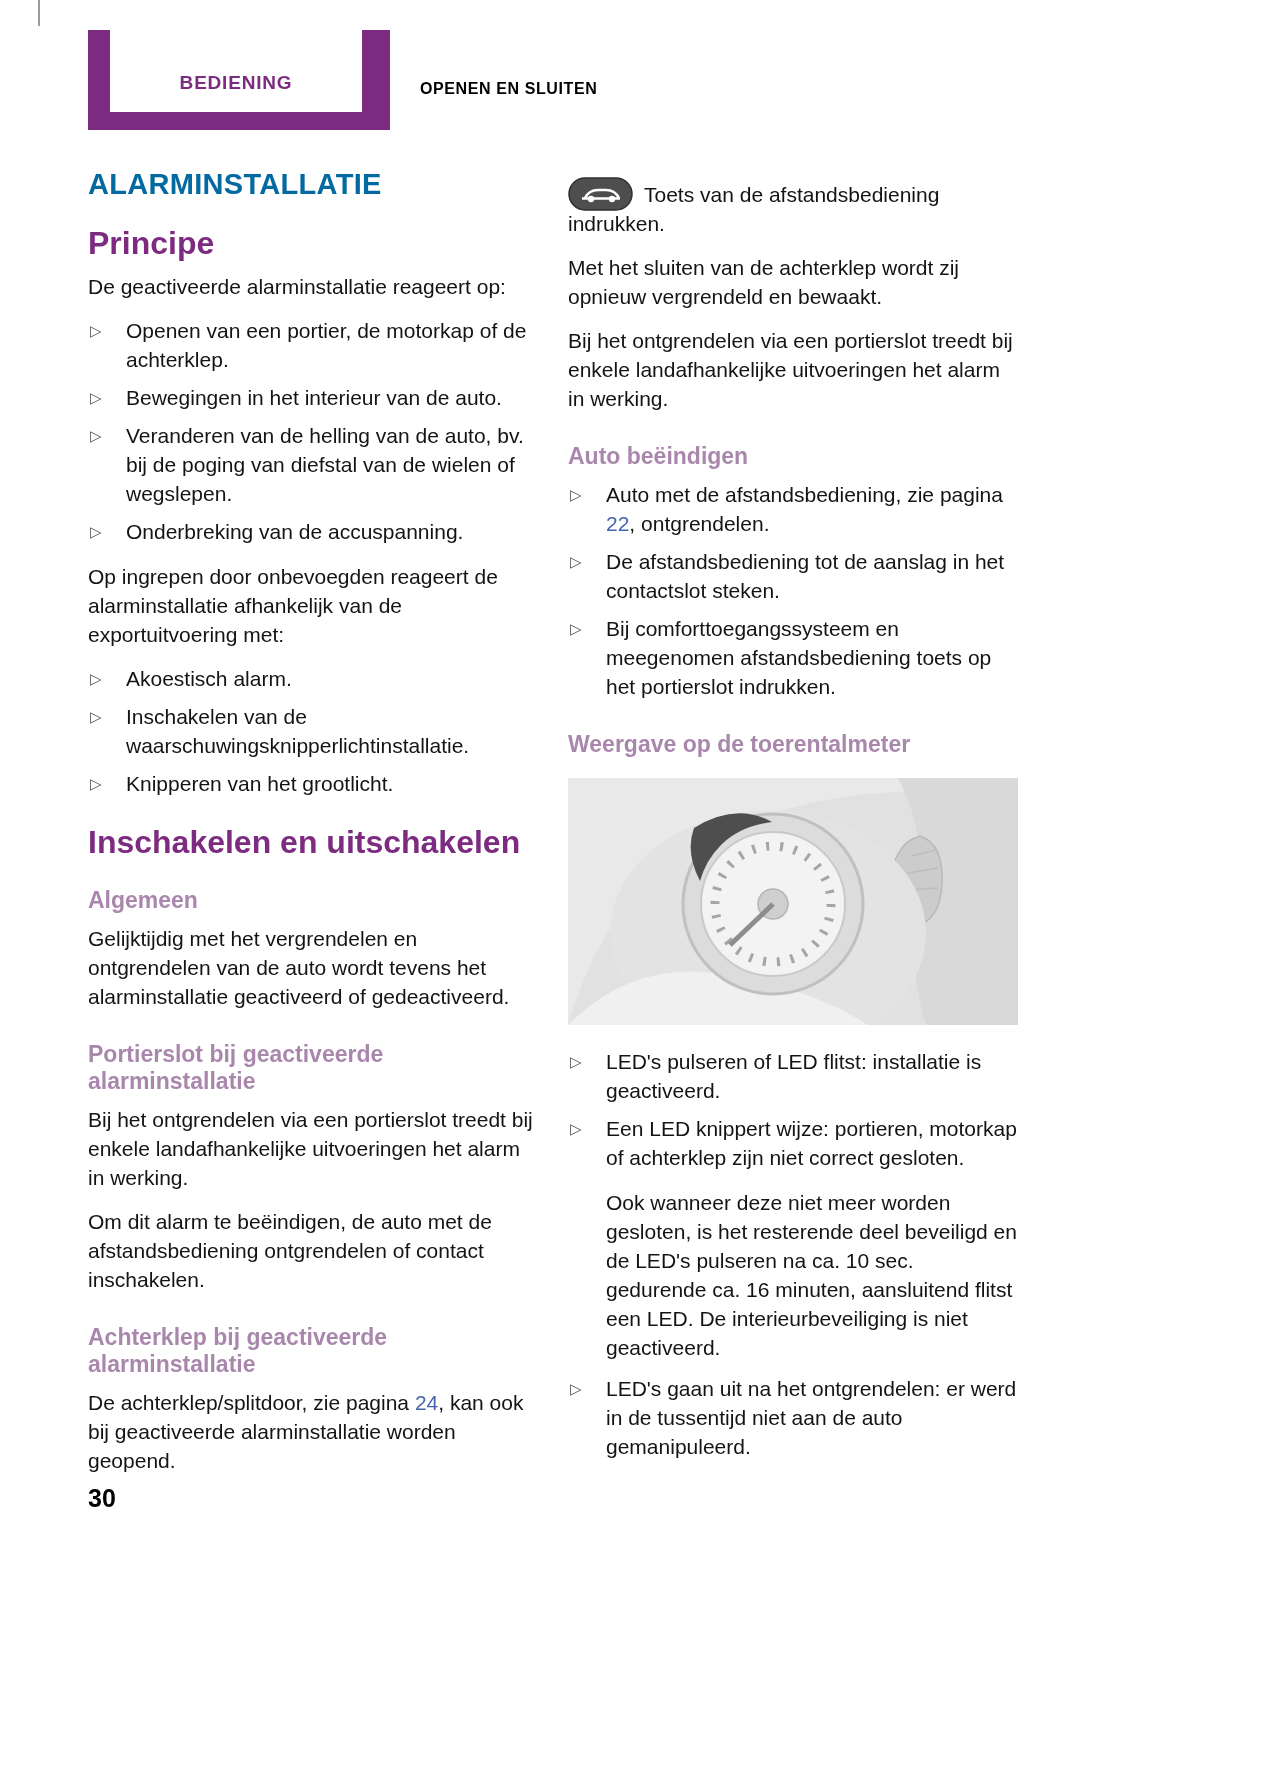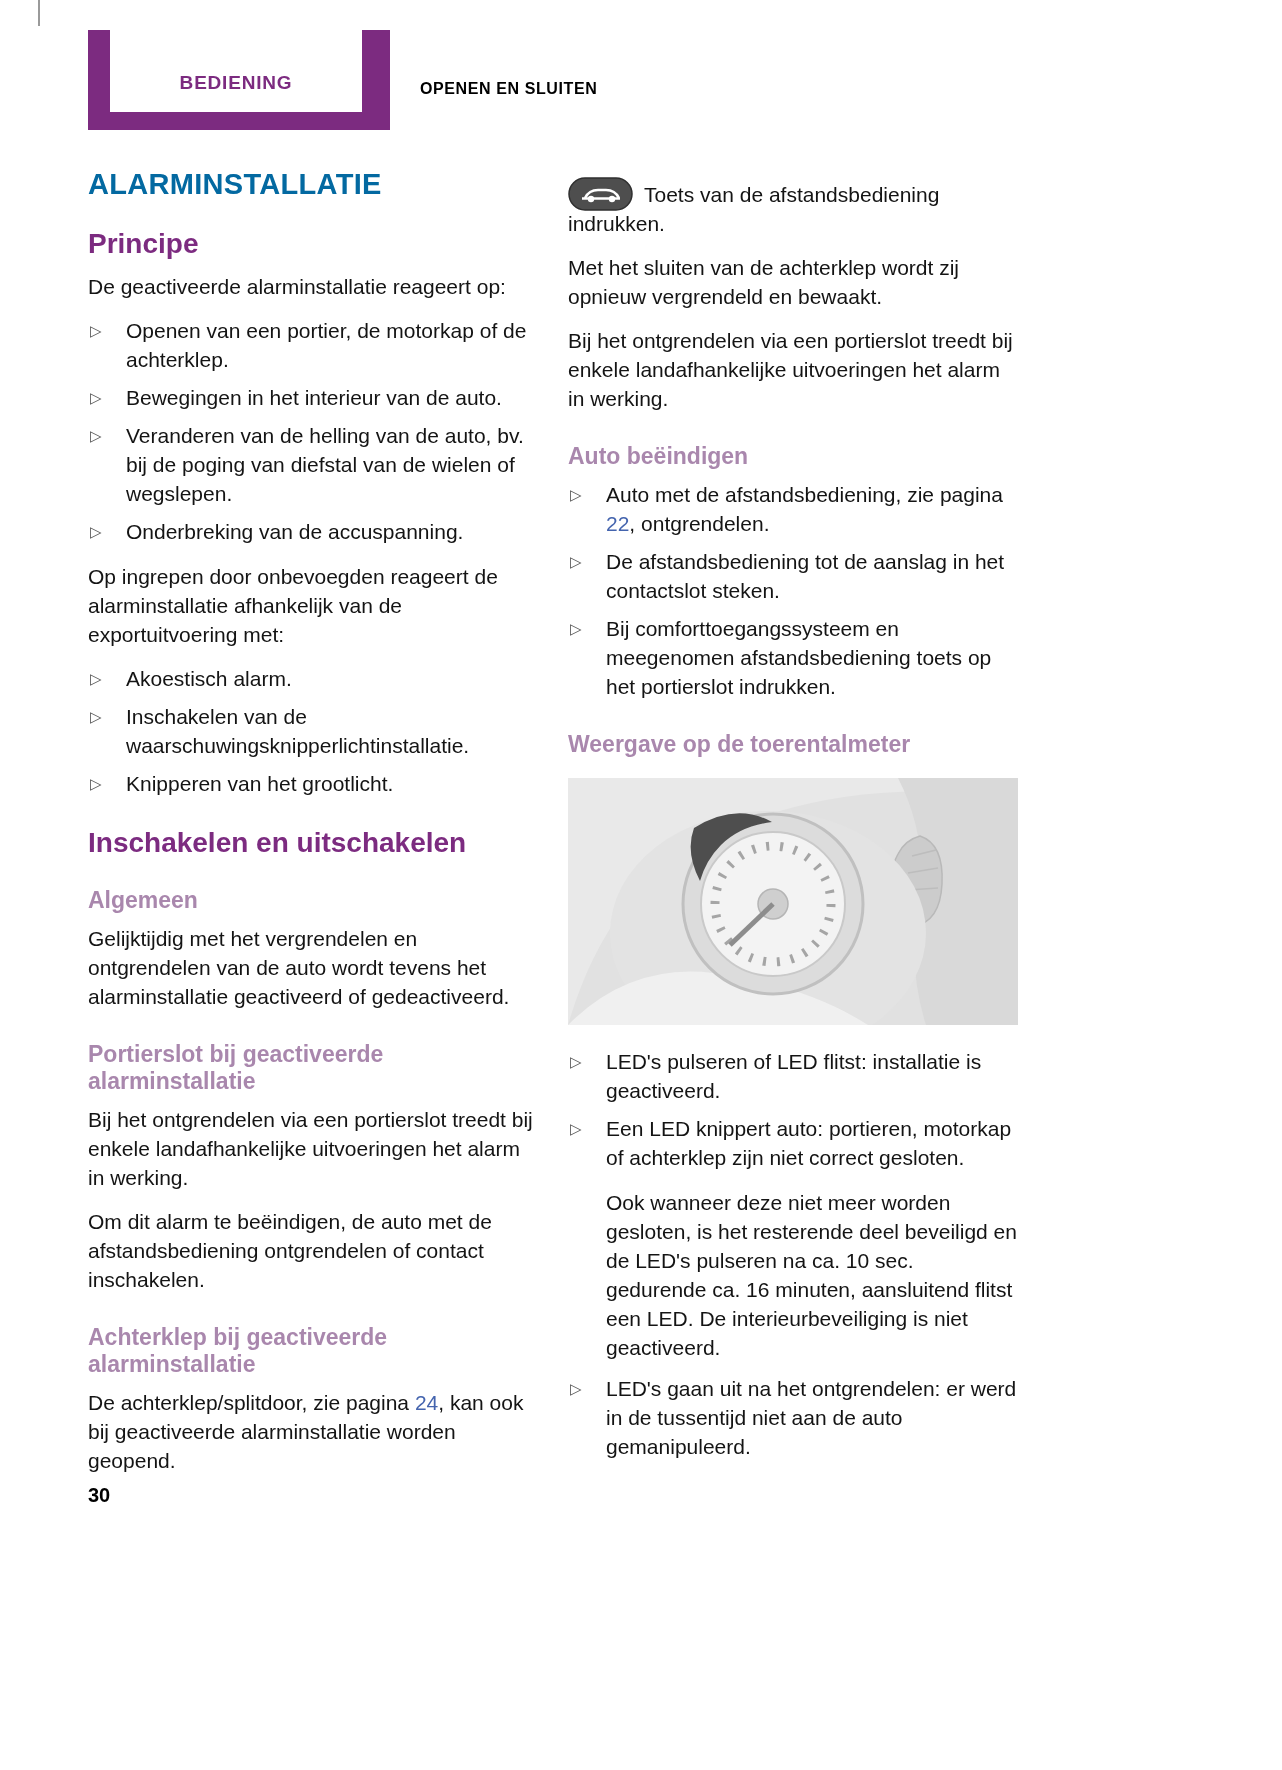--- a/index.html
+++ b/index.html
@@ -17,37 +17,37 @@
   }
   .chapter-label{color:#7c2b80;font-weight:bold;font-size:19px;letter-spacing:0.8px;}
   .section-label{position:absolute;left:420px;top:80px;font-weight:bold;font-size:16px;letter-spacing:0.6px;color:#000;}
 
   
   .col{position:absolute;font-size:21px;line-height:29px;}
   .col-left{left:88px;top:170px;width:452px;}
   .col-right{left:568px;top:180px;width:450px;}
 
   h1{font-size:29px;color:#0369a1;margin:0 0 28px;font-weight:bold;letter-spacing:0.3px;}
-  h2{font-size:28px;color:#7c2b80;margin:30px 0 14px;font-weight:bold;}
+  h2{font-size:32px;color:#7c2b80;margin:30px 0 14px;font-weight:bold;}
   h3{font-size:23px;color:#a987ad;margin:30px 0 9px;font-weight:bold;line-height:1.2;}
   p{margin:0 0 15px;}
   ul{list-style:none;margin:0 0 16px;padding:0;}
   li{display:flex;margin:0 0 9px;}
   .marker{flex:0 0 38px;width:38px;color:#555;font-size:15px;line-height:29px;padding-left:2px;box-sizing:border-box;}
   .li-text{flex:1;}
   .page-link{color:#4464ae;cursor:pointer;}
   .cont{margin:10px 0 12px 38px;}
 
   .fob-icon{float:left;width:66px;height:28px;margin:0 10px 0 0;}
   .fob-icon svg{display:block;margin-top:-4px;}
 
   figure{margin:20px 0 22px;}
   figure svg{display:block;}
 
-  .page-number{position:absolute;left:88px;top:1484px;font-size:20px;font-weight:bold;color:#000;}
+  .page-number{position:absolute;left:88px;top:1484px;font-size:25px;font-weight:bold;color:#000;}
 </style>
 </head>
 <body>
 
 <div class="page">
 
   <div class="crop-mark"></div>
 
   <div class="chapter-bracket">
     <span class="chapter-label">BEDIENING</span>
@@ -159,21 +159,21 @@
       </svg>
     </figure>
 
     <ul>
       <li>
         <span class="marker">▷</span>
         <span class="li-text">LED's pulseren of LED flitst: installatie is geactiveerd.</span>
       </li>
       <li>
         <span class="marker">▷</span>
-        <span class="li-text">Een LED knippert auto: portieren, motorkap of achterklep zijn niet correct gesloten.</span>
+        <span class="li-text">Een LED knippert wijze: portieren, motorkap of achterklep zijn niet correct gesloten.</span>
       </li>
     </ul>
     <p class="cont">Ook wanneer deze niet meer worden gesloten, is het resterende deel beveiligd en de LED's pulseren na ca. 10 sec. gedurende ca. 16 minuten, aansluitend flitst een LED. De interieurbeveiliging is niet geactiveerd.</p>
     <ul>
       <li>
         <span class="marker">▷</span>
         <span class="li-text">LED's gaan uit na het ontgrendelen: er werd in de tussentijd niet aan de auto gemanipuleerd.</span>
       </li>
     </ul>
   </section>

